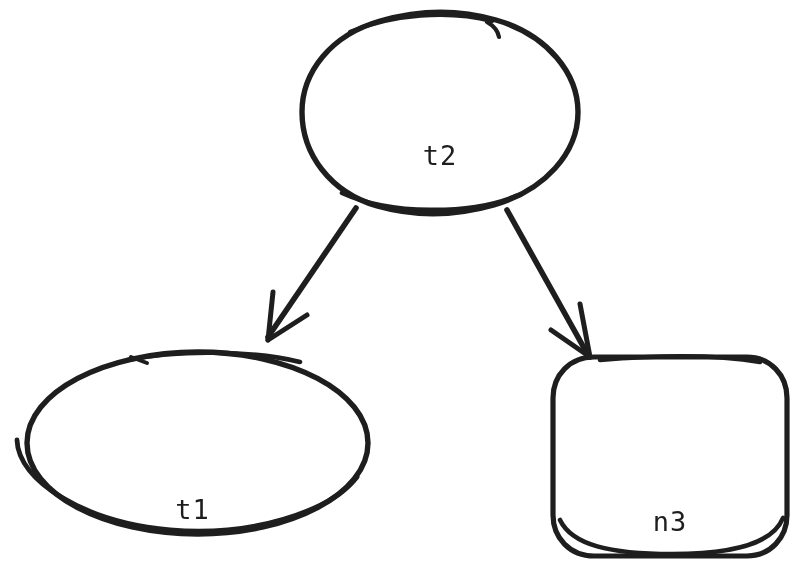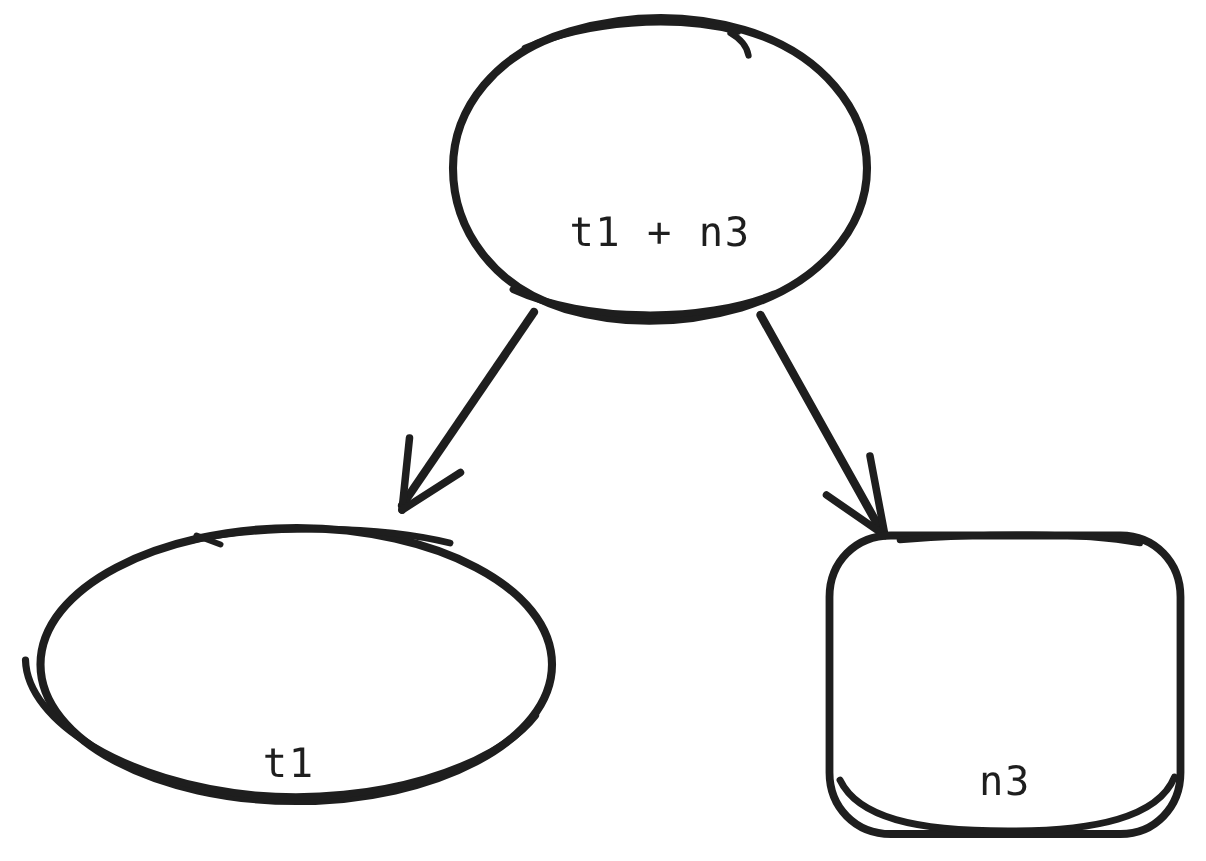--- a/index.html
+++ b/index.html
@@ -121,21 +121,21 @@
                  C 553 375, 570 357, 594 357 Z"></path>
         <path stroke-width="4.4" d="M 600 360 C 660 355, 720 355, 760 362"></path>
         <path stroke-width="4.6" d="M 560 520 C 572 545, 610 554, 672 554
                  C 730 554, 772 545, 783 518"></path>
       </g>
 
     </g>
   </svg>
 
   <div class="node-label label-t2">
-    <span class="label-line">t1 + n3</span>
+    <span class="label-line">t2</span>
   </div>
 
   <div class="node-label label-t1">
     <span class="label-line">t1</span>
   </div>
 
   <div class="node-label label-n3">
     <span class="label-line">n3</span>
   </div>
 

